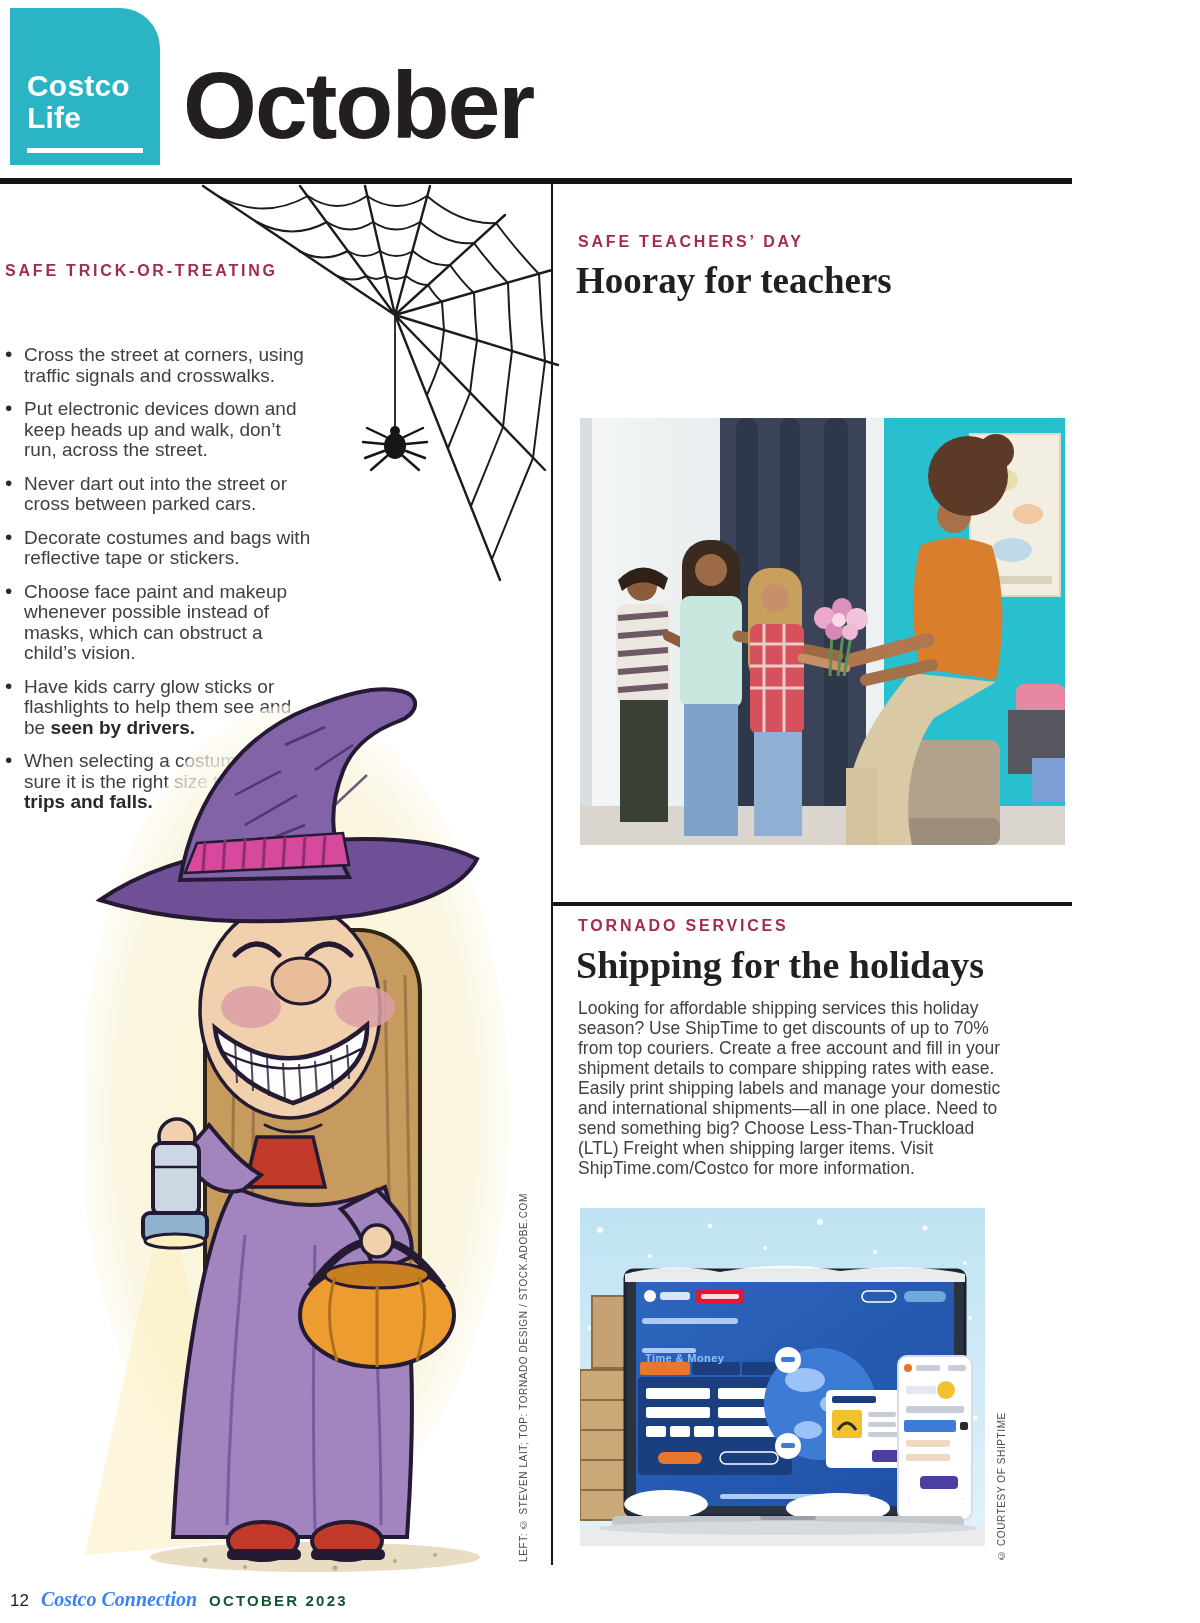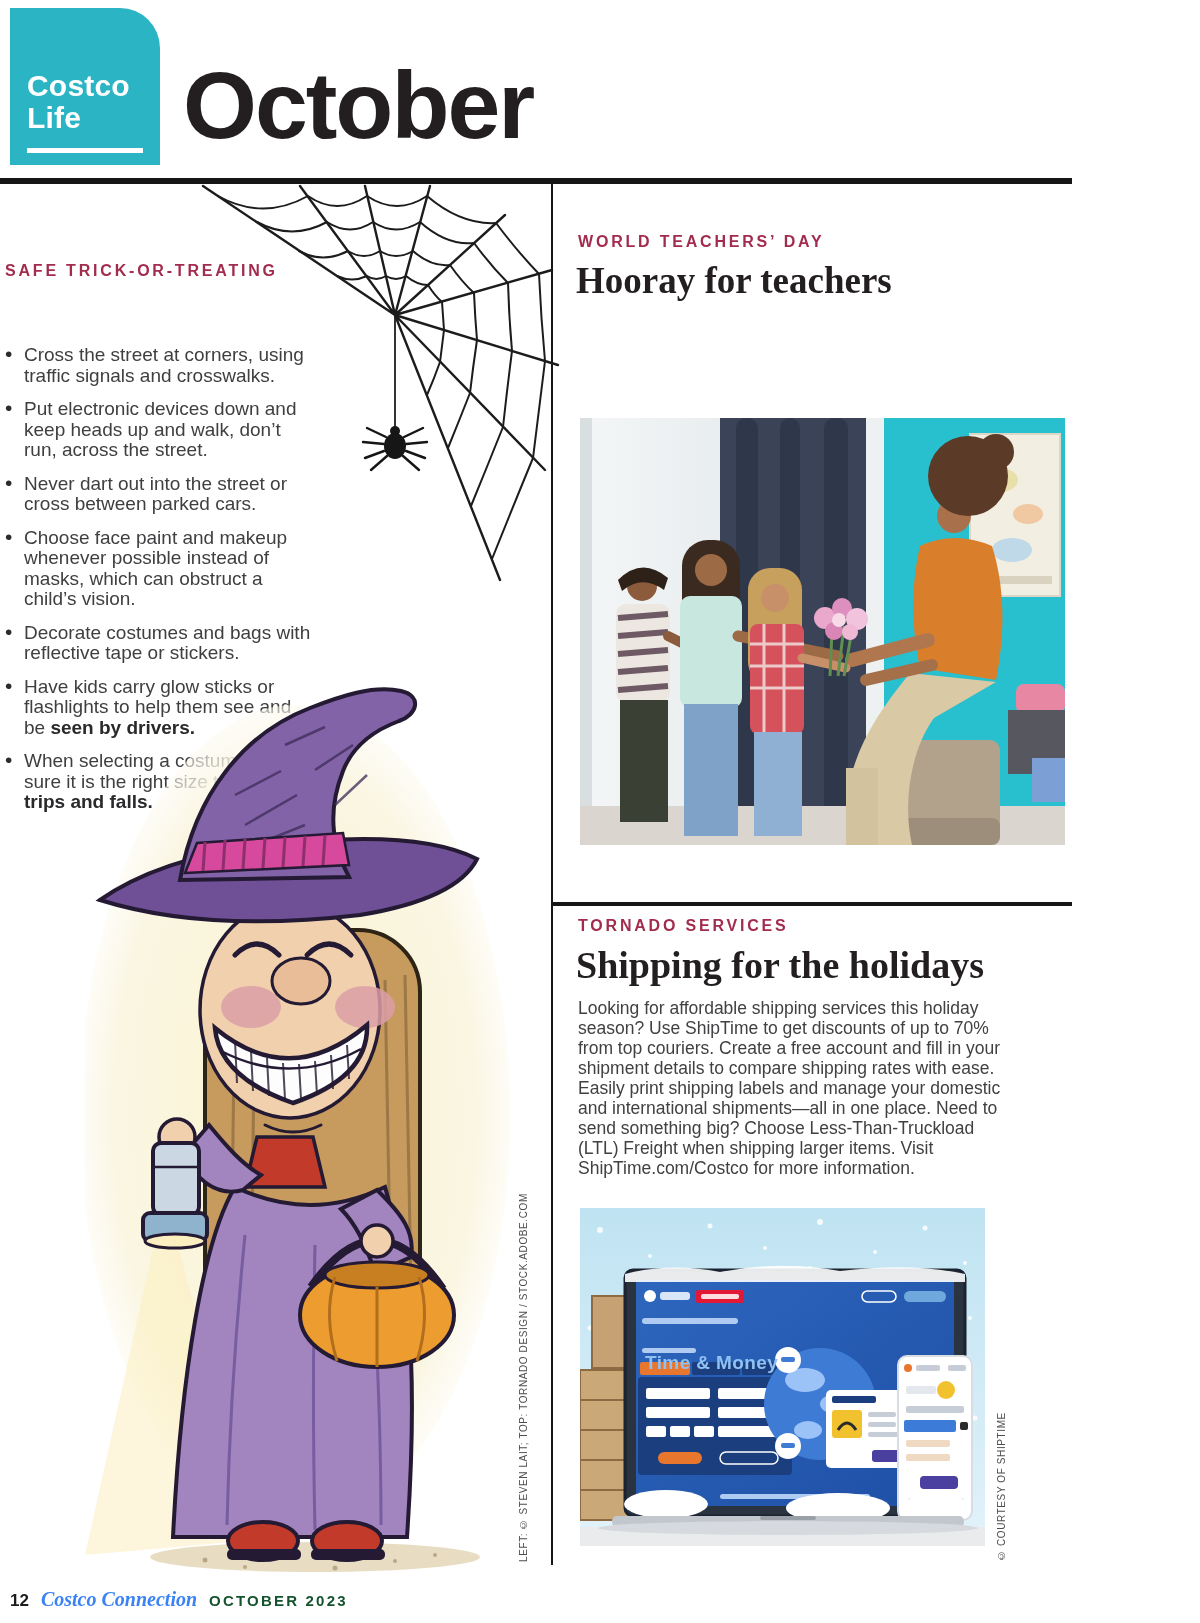--- a/index.html
+++ b/index.html
@@ -44,33 +44,33 @@
   .svc-kicker{left:578px;top:917px;}
   .svc-headline{left:576px;top:946px;font-size:38px;}
   .svc-body{left:578px;top:998px;width:432px;font-size:17.5px;line-height:20px;}
   
   .teacher-photo{left:580px;top:418px;width:485px;height:427px;}
   .laptop-photo{left:580px;top:1208px;width:405px;height:338px;}
   .shelf-photo{left:1073px;top:948px;width:117px;height:612px;}
   .web-art{left:195px;top:184px;width:370px;height:410px;pointer-events:none;}
   .witch-art{left:85px;top:675px;width:450px;height:900px;}
   .laptop-headline{
-    left:645px;top:1352px;font-size:19px;font-weight:700;color:#8FC1F2;letter-spacing:.4px;
+    left:645px;top:1352px;font-size:11px;font-weight:700;color:#8FC1F2;letter-spacing:.4px;
   }
   
   .credit{
     writing-mode:vertical-rl;transform:rotate(180deg);
     font-size:10px;color:#4d4d4d;letter-spacing:.6px;white-space:nowrap;
   }
   .credit-adobe{left:1072px;top:727px;height:120px;}
   .credit-shiptime{left:996px;top:1385px;height:176px;}
   .credit-lait{left:518px;top:1186px;height:376px;}
   
   .footer{left:10px;top:1588px;display:flex;align-items:baseline;gap:12px;}
-  .footer .pageno{font-size:17px;font-weight:700;color:#1c1c1c;}
+  .footer .pageno{font-size:17px;font-weight:400;color:#1c1c1c;}
   .footer .mag{font-family:"Liberation Serif","DejaVu Serif",serif;font-style:italic;font-weight:700;font-size:20px;color:#3b82f6;}
   .footer .issue{font-size:15px;font-weight:600;letter-spacing:2.2px;color:#14532d;}
 </style>
 </head>
 <body>
 
 <div id="page">
 
   <div class="abs badge">
     <div class="badge-text">
@@ -101,27 +101,27 @@
         <path d="M209,253 L228,244 M211,260 L232,258 M211,267 L230,274 M208,272 L224,286"></path>
       </g>
     </g>
   </svg>
 
   <div class="abs kicker tot-kicker">SAFE TRICK-OR-TREATING</div>
   <ul class="abs tot-list">
     <li><span>Cross the street at corners, using traffic signals and crosswalks.</span><strong></strong></li>
     <li><span>Put electronic devices down and keep heads up and walk, don’t run, across the street.</span><strong></strong></li>
     <li><span>Never dart out into the street or cross between parked cars.</span><strong></strong></li>
+    <li><span>Decorate costumes and bags with reflective tape or stickers.</span><strong></strong></li>
     <li><span>Choose face paint and makeup whenever possible instead of masks, which can obstruct a child’s vision.</span><strong></strong></li>
-    <li><span>Decorate costumes and bags with reflective tape or stickers.</span><strong></strong></li>
     <li><span>Have kids carry glow sticks or flashlights to help them see and be </span><strong>seen by drivers.</strong></li>
     <li><span>When selecting a costume, make sure it is the right size to prevent </span><strong>trips and falls.</strong></li>
   </ul>
 
-  <div class="abs kicker wtd-kicker">WORLD TEACHERS’ DAY</div>
+  <div class="abs kicker wtd-kicker">SAFE TEACHERS’ DAY</div>
   <div class="abs headline wtd-headline">Hooray for teachers</div>
 
   <svg class="abs teacher-photo" viewBox="0 0 485 427" preserveAspectRatio="none">
     <defs>
       <linearGradient id="winlight" x1="0" y1="0" x2="1" y2="0">
         <stop offset="0" stop-color="#F4F6F7"></stop>
           <stop offset="1" stop-color="#E2E8EA"></stop>
       </linearGradient>
     </defs>
     <rect x="0" y="0" width="230" height="427" fill="url(#winlight)"></rect>

